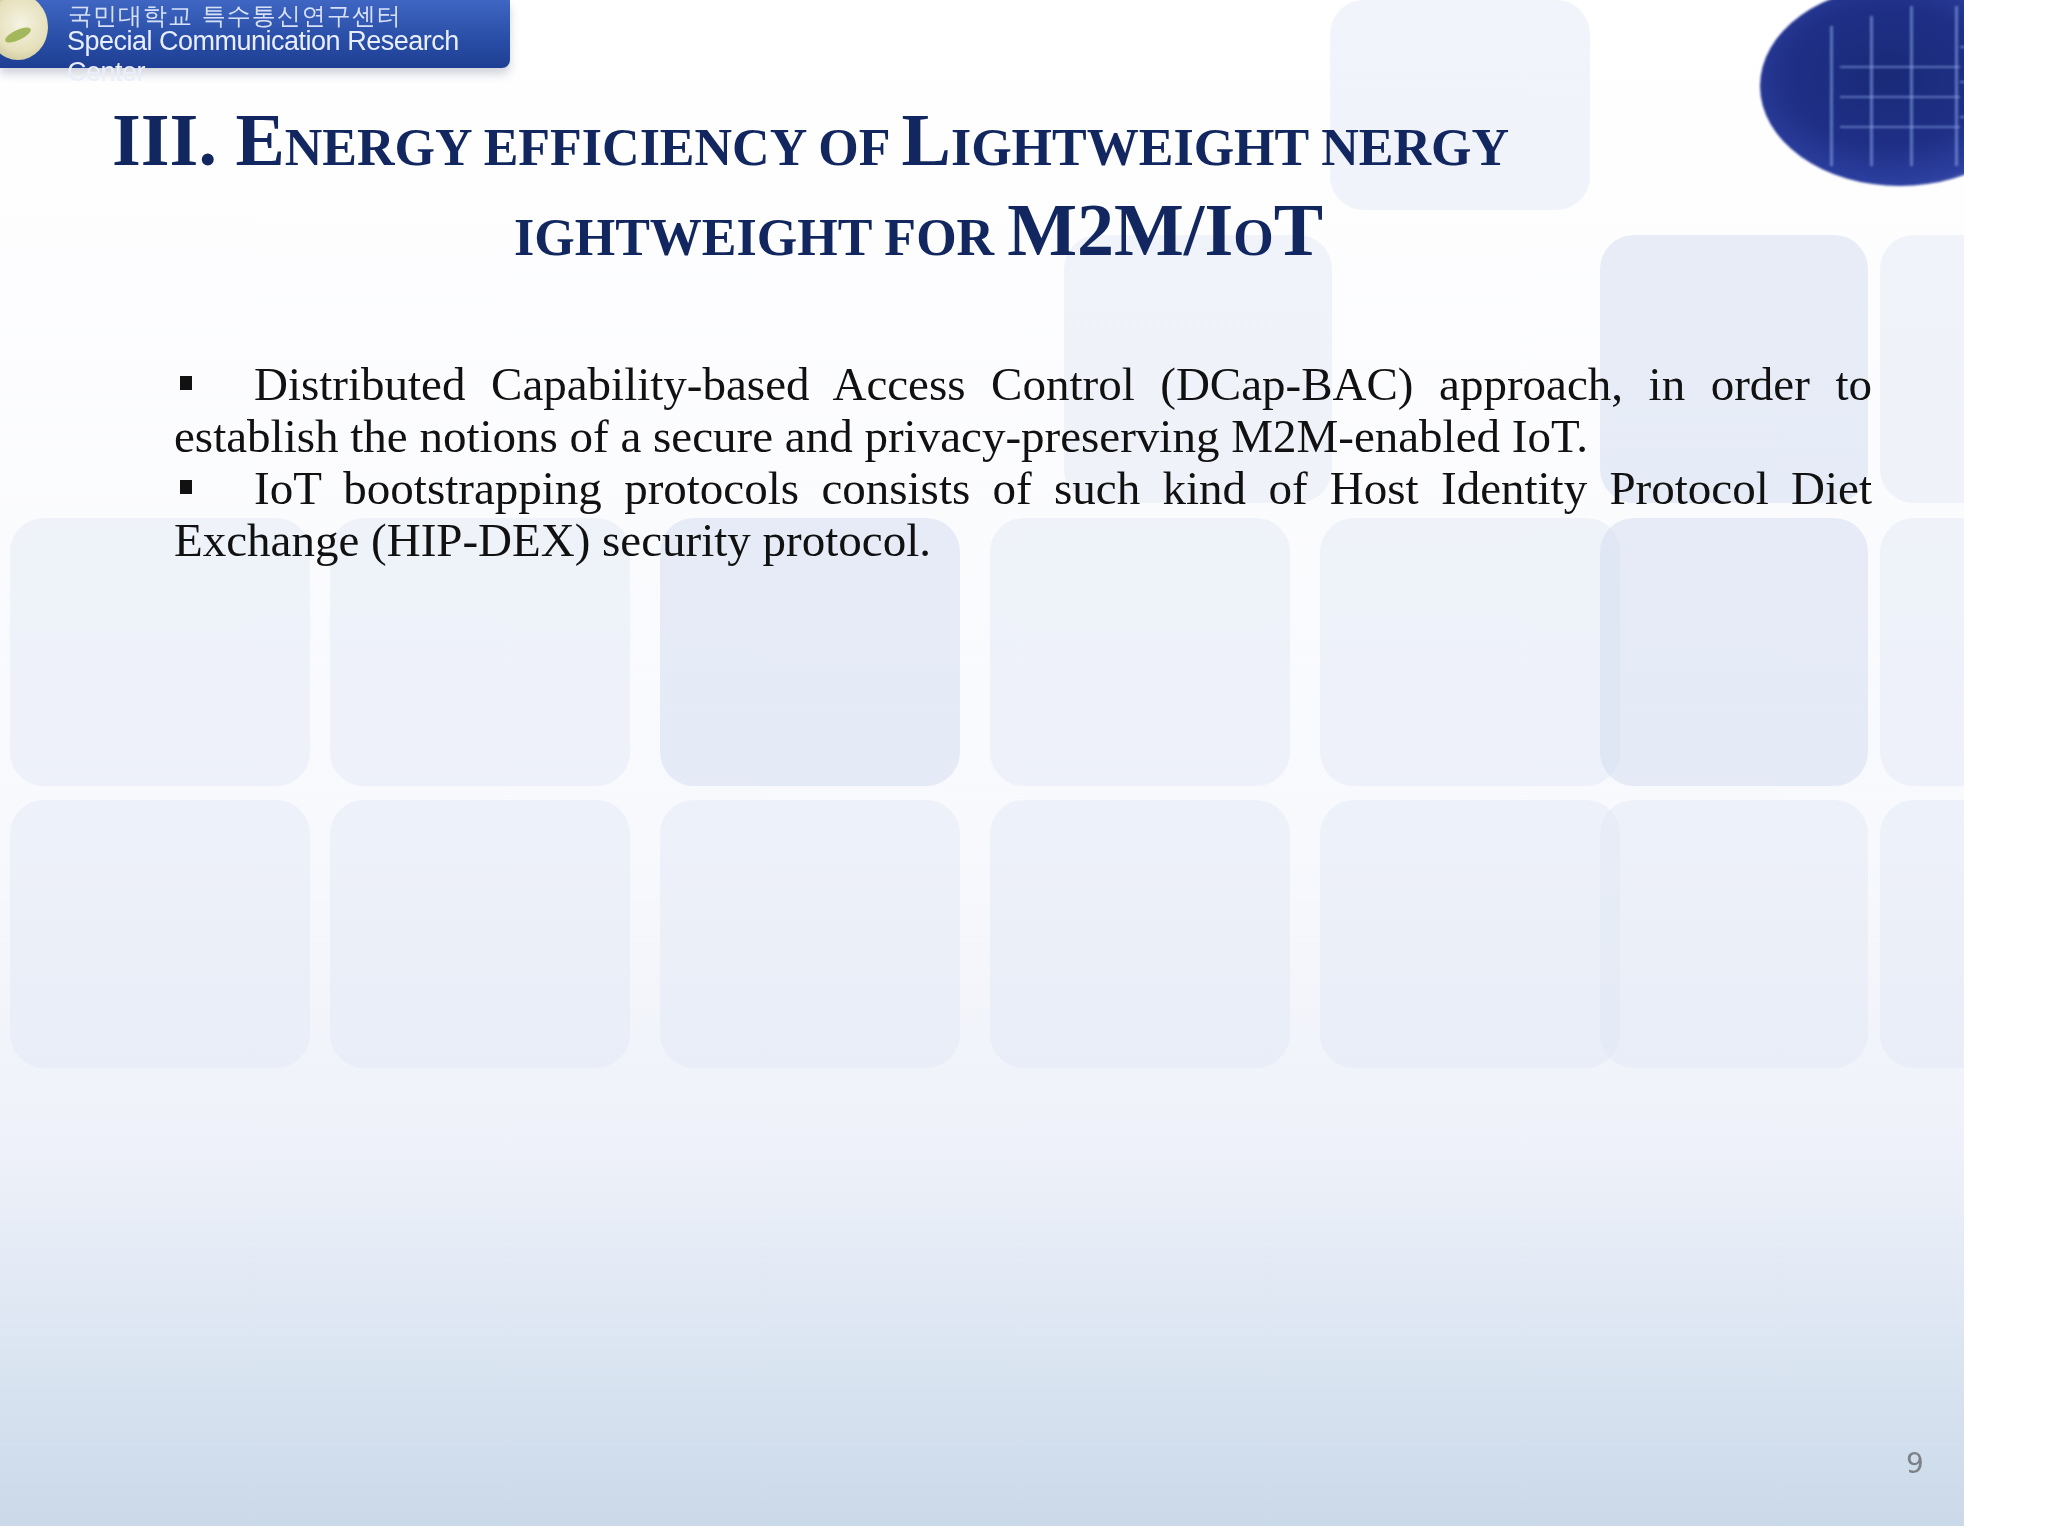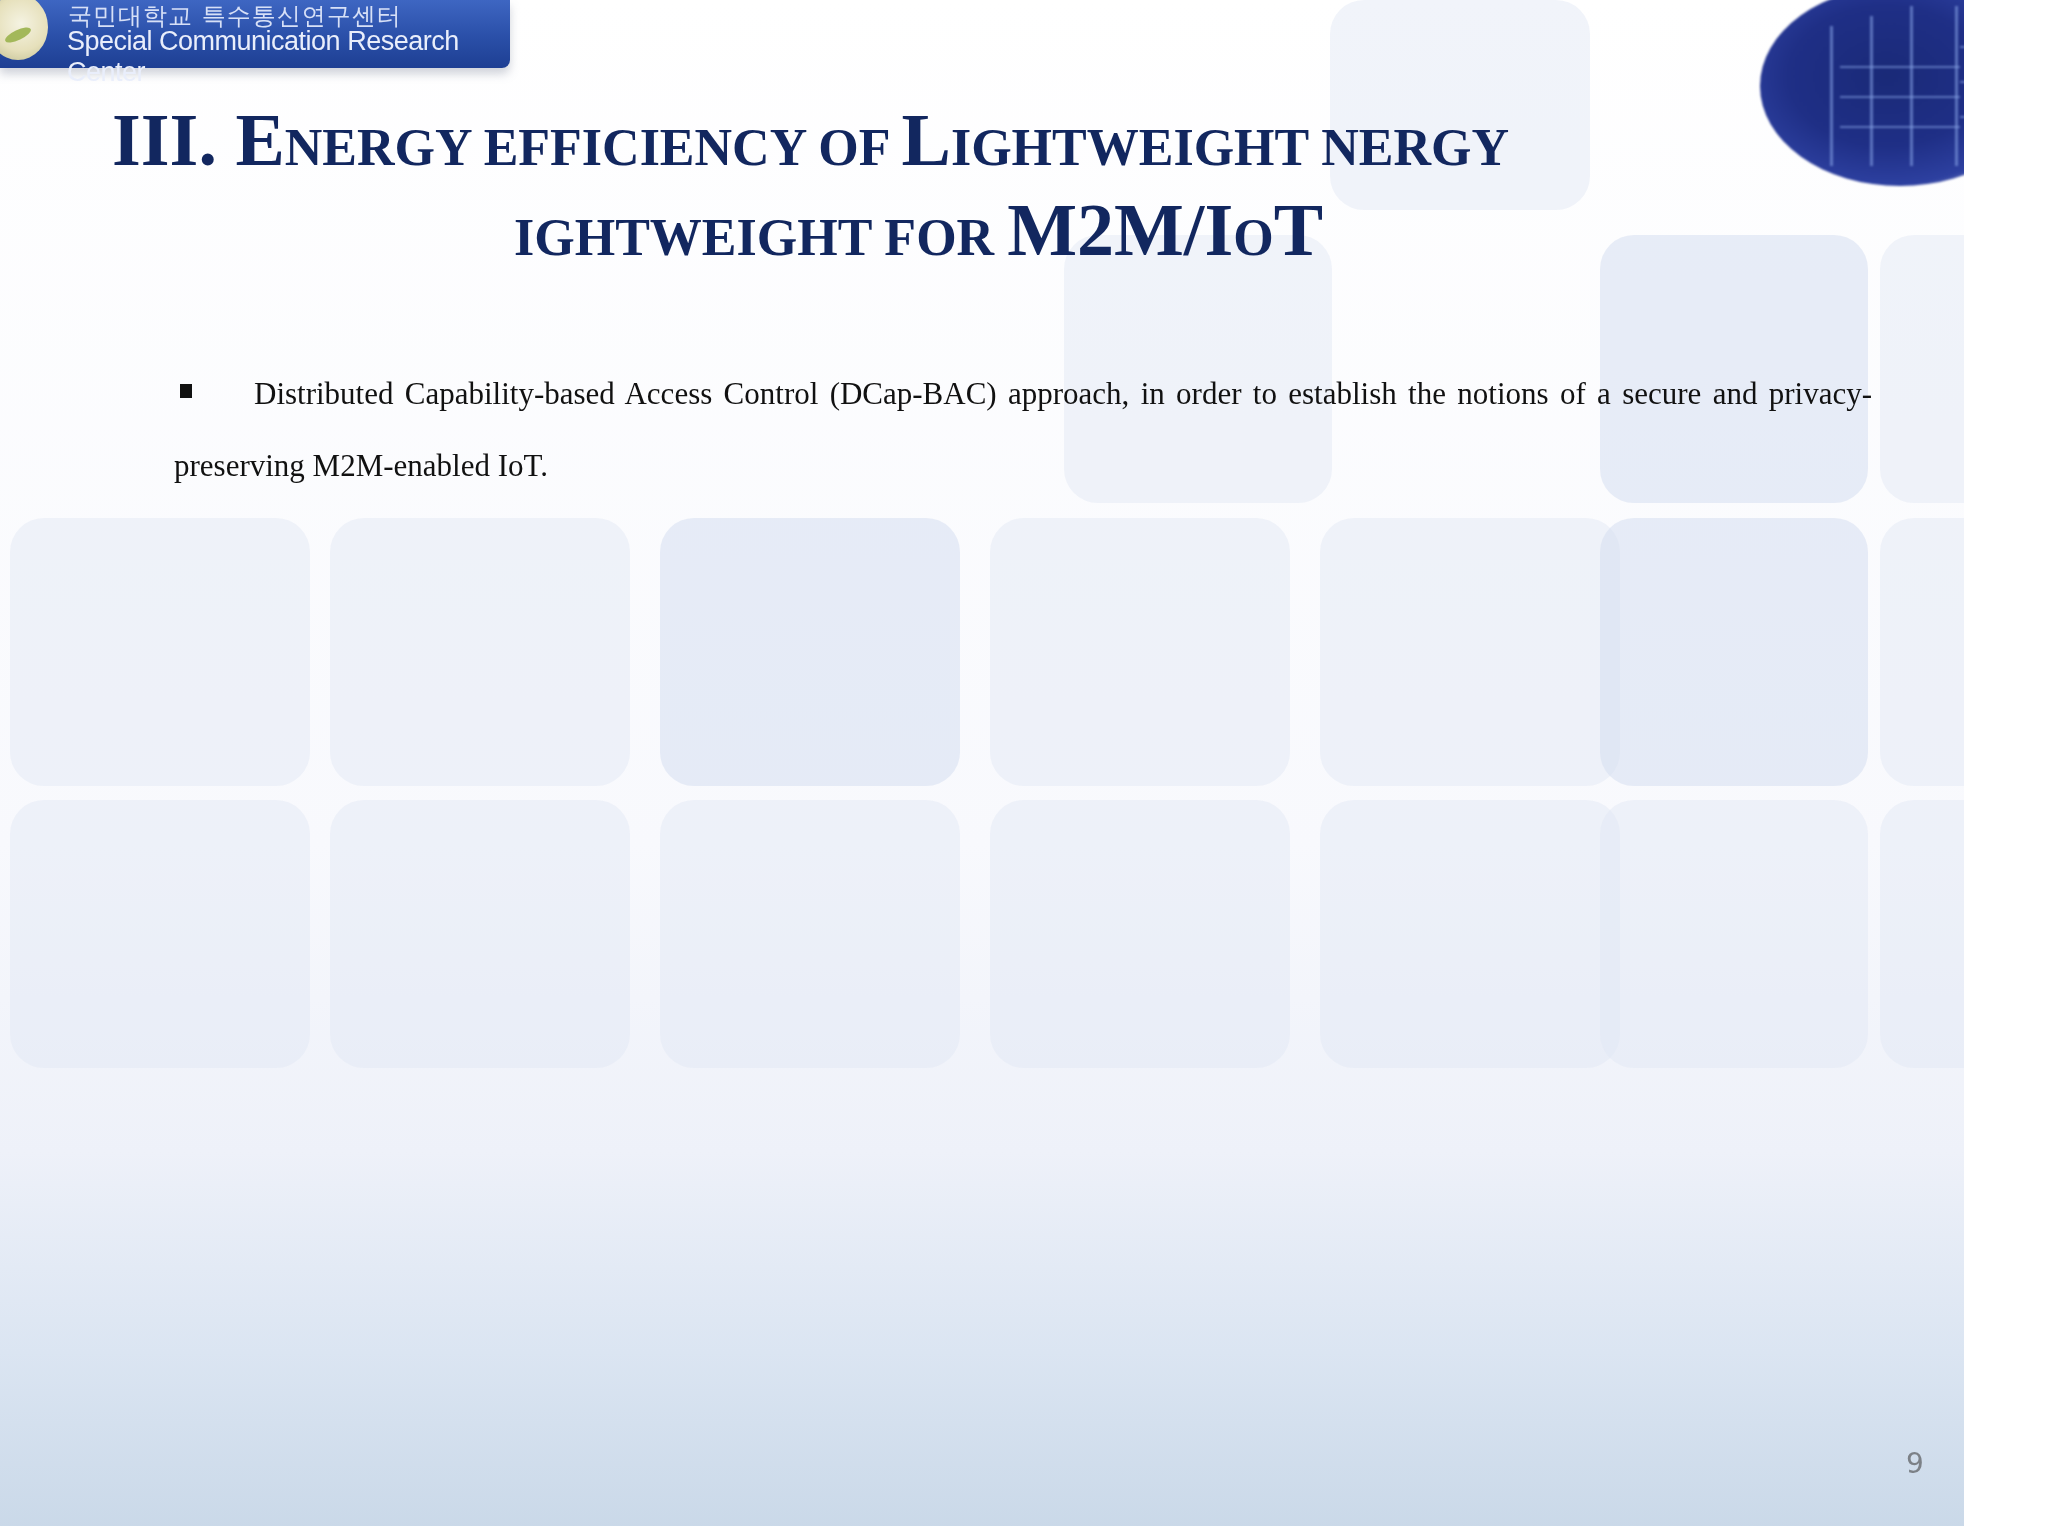--- a/index.html
+++ b/index.html
@@ -24,21 +24,21 @@
   .globe { position:absolute; left:1760px; top:-14px; width:280px; height:200px; border-radius:50%;
     background: radial-gradient(ellipse at 45% 45%, #1a2a78 0%, #1f2f86 45%, #2d40a0 70%, rgba(60,80,180,0.0) 100%);
     filter: blur(1px); overflow:hidden; }
   .globe .bar { position:absolute; background:rgba(140,170,235,0.55); }
 
   .title { position:absolute; left:0; width:1960px; text-align:center; color:#12275f; font-weight:bold; font-family:"Liberation Serif", serif; white-space:nowrap; }
   .t1 { top:98px; left:112px; text-align:left; font-size:74px; }
   .t2 { top:188px; left:514px; text-align:left; font-size:74px; }
   .sc { font-size:52px; }
 
-  .body { position:absolute; left:174px; top:358px; width:1698px; font-family:"Liberation Serif", serif; font-size:31px; color:#111111; line-height:72px; }
+  .body { position:absolute; left:174px; top:358px; width:1698px; font-family:"Liberation Serif", serif; font-size:47px; color:#111111; line-height:52px; }
   .bullet { text-align:justify; text-align-last:left; margin:0; }
   .bullet .mark { display:inline-block; width:12px; height:14px; background:#111; margin-right:62px; vertical-align:middle; position:relative; top:-6px; margin-left:6px; }
 
   .page-num { position:absolute; left:1906px; top:1447px; font-family:"DejaVu Sans", sans-serif; font-size:28px; color:#7c8187; }
 </style>
 </head>
 <body>
 
 <div class="slide">
 
@@ -83,19 +83,20 @@
 
   <div class="title t1">
     <span>III. E</span><span class="sc">NERGY EFFICIENCY OF </span><span>L</span><span class="sc">IGHTWEIGHT NERGY</span>
   </div>
   <div class="title t2">
     <span class="sc">IGHTWEIGHT FOR </span><span>M2M/I</span><span class="sc">O</span><span>T</span>
   </div>
 
   <div class="body">
     <p class="bullet"><span class="mark"></span><span>Distributed Capability-based Access Control (DCap-BAC) approach, in order to establish the notions of a secure and privacy-preserving M2M-enabled IoT.</span></p>
+    <p class="bullet"><span class="mark"></span><span>IoT bootstrapping protocols consists of such kind of Host Identity Protocol Diet Exchange (HIP-DEX) security protocol.</span></p>
   </div>
 
   <div class="page-num">9</div>
 
   <div class="right-edge"></div>
   <div class="bottom-edge"></div>
 </div>
 
 </body></html>

